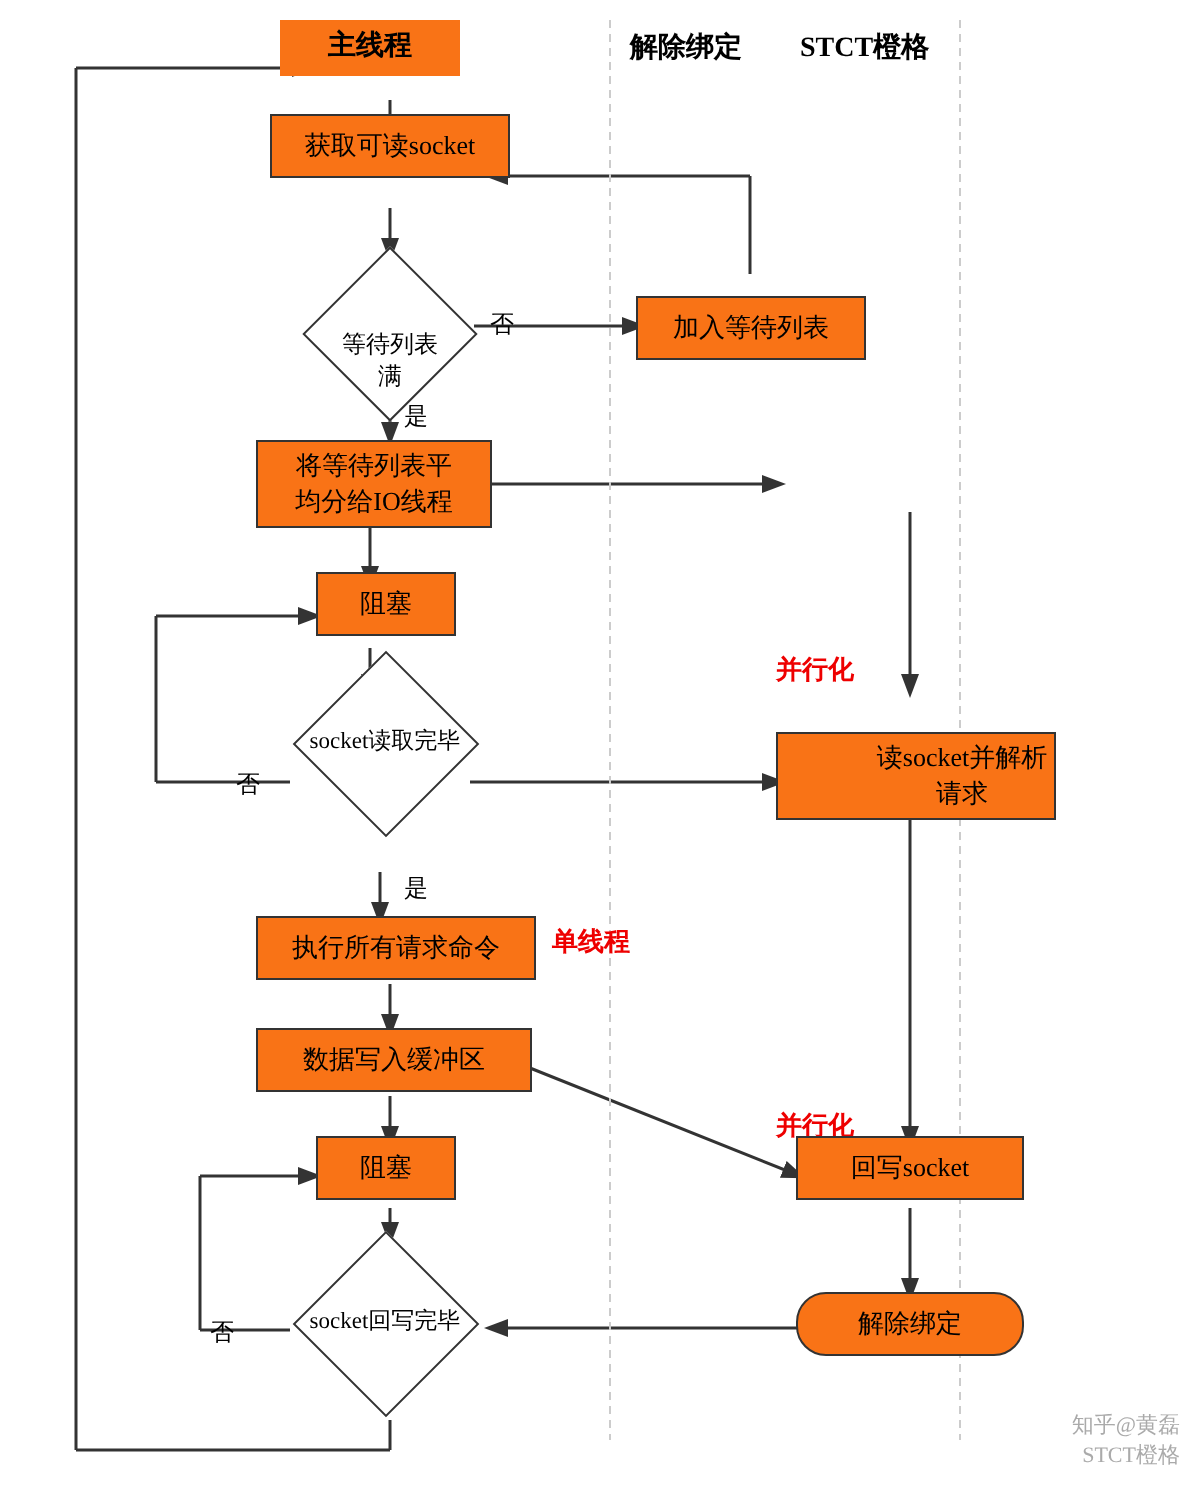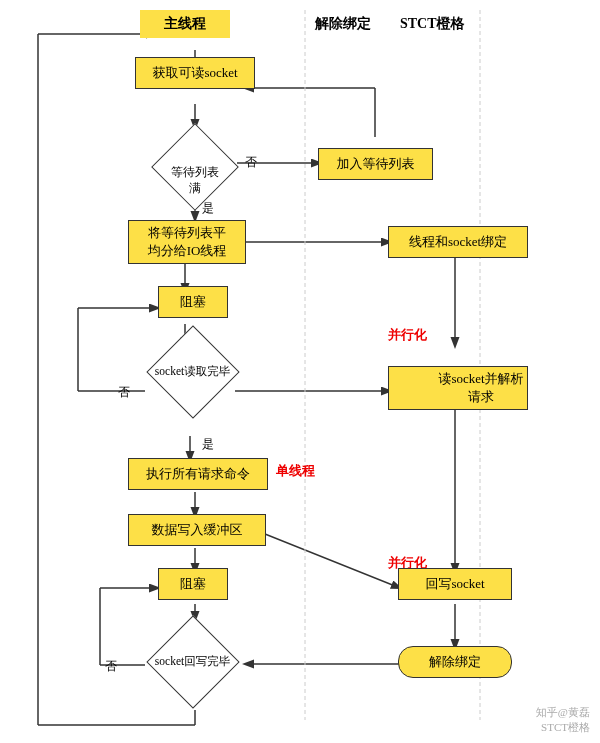--- a/index.html
+++ b/index.html
@@ -16,21 +16,21 @@
     #diagram {
       position: relative;
       width: 600px;
       height: 743px;
       background: #fff;
     }
 
     
     .box {
       position: absolute;
-      background: #fde047;
+      background: #f97316;
       border: 1.5px solid #333;
       text-align: center;
       display: flex;
       align-items: center;
       justify-content: center;
       font-size: 13px;
       line-height: 1.4;
     }
 
     
@@ -154,21 +154,20 @@
 
   <div style="position:absolute; left:245px; top:154px; font-size:12px;">否</div>
 
   <div style="position:absolute; left:202px; top:200px; font-size:12px;">是</div>
 
   <div class="box" style="left:318px; top:148px; width:115px; height:32px;">加入等待列表</div>
 
   <div class="box" style="left:128px; top:220px; width:118px; height:44px; white-space:pre-line;">将等待列表平
 均分给IO线程</div>
 
-  <div class="box" style="left:388px; top:226px; width:140px; height:32px;">线程和socket绑定</div>
 
   <div class="box" style="left:158px; top:286px; width:70px; height:32px;">阻塞</div>
 
   <div style="position:absolute; left:118px; top:384px; font-size:12px;">否</div>
 
   <div class="diamond-wrap" style="left:145px; top:324px; width:95px; height:95px;">
     <div class="diamond" style="width:66px; height:66px;"></div>
     <div class="diamond-label" style="width:82px; font-size:11.5px;">socket读取完毕</div>
   </div>
 

